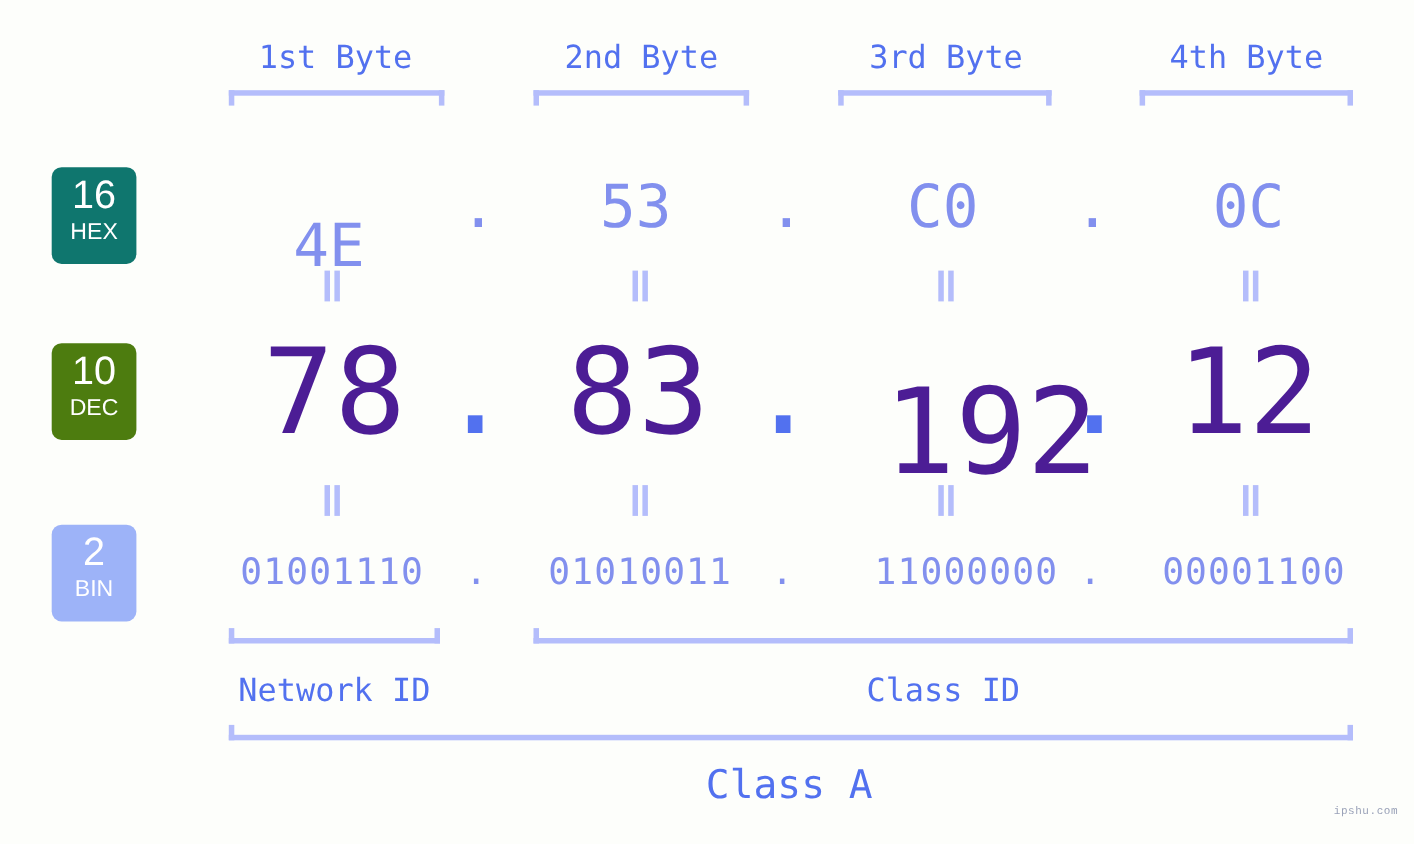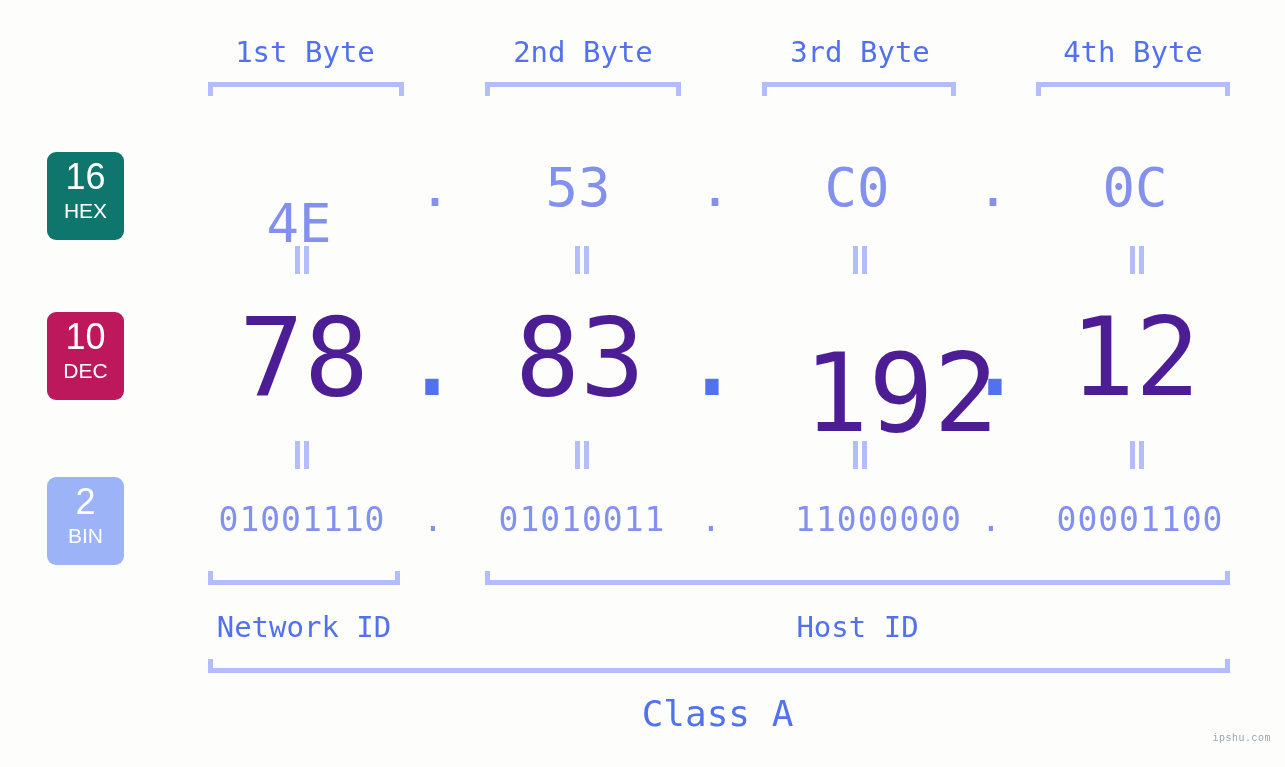--- a/index.html
+++ b/index.html
@@ -209,21 +209,21 @@
 
   <div class="bracket-down" style="left:208px;top:82px;width:196px;"></div>
   <div class="bracket-down" style="left:485px;top:82px;width:196px;"></div>
   <div class="bracket-down" style="left:762px;top:82px;width:194px;"></div>
   <div class="bracket-down" style="left:1036px;top:82px;width:194px;"></div>
 
   <div class="badge" style="top:152px;background:#0f766e;">
     <span class="num">16</span>
     <span class="nm">HEX</span>
   </div>
-  <div class="badge" style="top:312px;background:#be185d;">
+  <div class="badge" style="top:312px;background:#4d7c0f;">
     <span class="num">10</span>
     <span class="nm">DEC</span>
   </div>
   <div class="badge" style="top:477px;background:#9db3f8;">
     <span class="num">2</span>
     <span class="nm">BIN</span>
   </div>
 
   <div class="hexrow">
     <div class="val" style="left:204px;width:190px;margin-top:36px;">4E</div>
@@ -286,20 +286,20 @@
     <div class="dot" style="left:680px;width:62px;">.</div>
     <div class="val" style="left:758px;width:204px;text-align:right;">11000000</div>
     <div class="dot" style="left:960px;width:62px;">.</div>
     <div class="val" style="left:1038px;width:204px;">00001100</div>
   </div>
 
   <div class="bracket-up" style="left:208px;top:571px;width:192px;"></div>
   <div class="bracket-up" style="left:485px;top:571px;width:745px;"></div>
 
   <div class="idlabel" style="left:208px;width:192px;">Network ID</div>
-  <div class="idlabel" style="left:485px;width:745px;">Host ID</div>
+  <div class="idlabel" style="left:485px;width:745px;">Class ID</div>
 
   <div class="bracket-up" style="left:208px;top:659px;width:1022px;"></div>
   <div id="class-label">Class A</div>
 
   <div id="watermark">ipshu.com</div>
 
 </div>
 
 </body></html>

